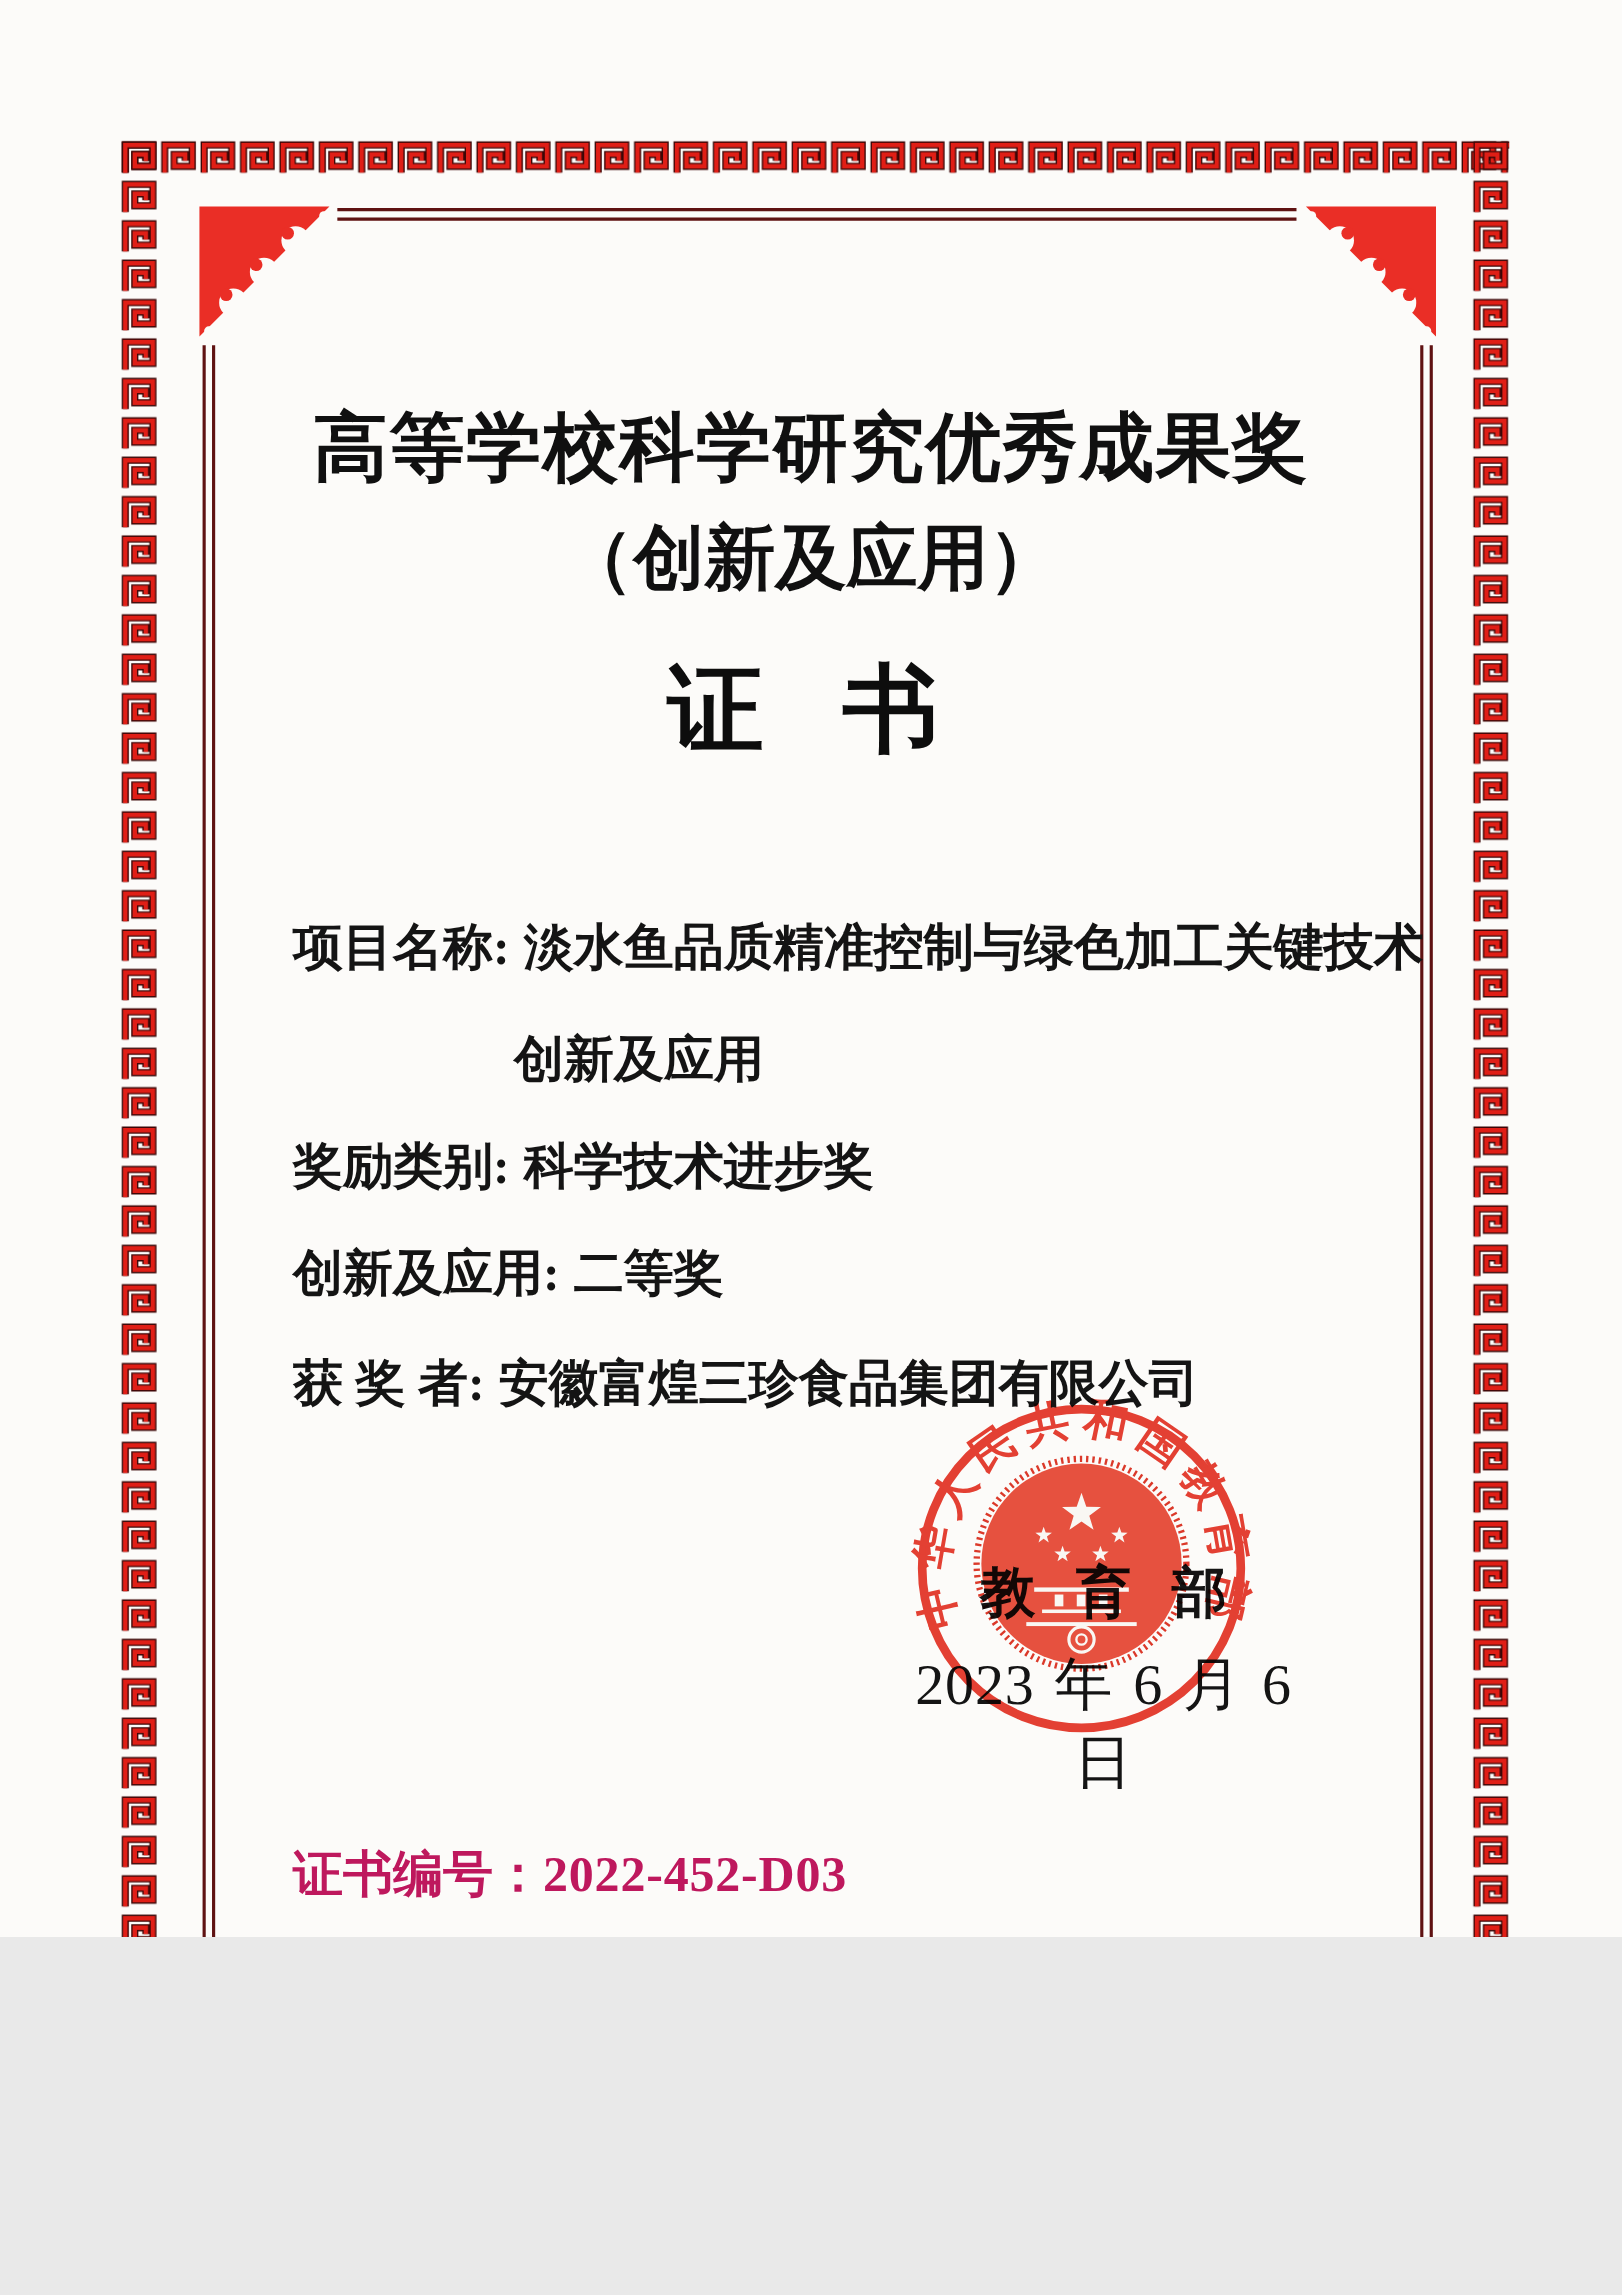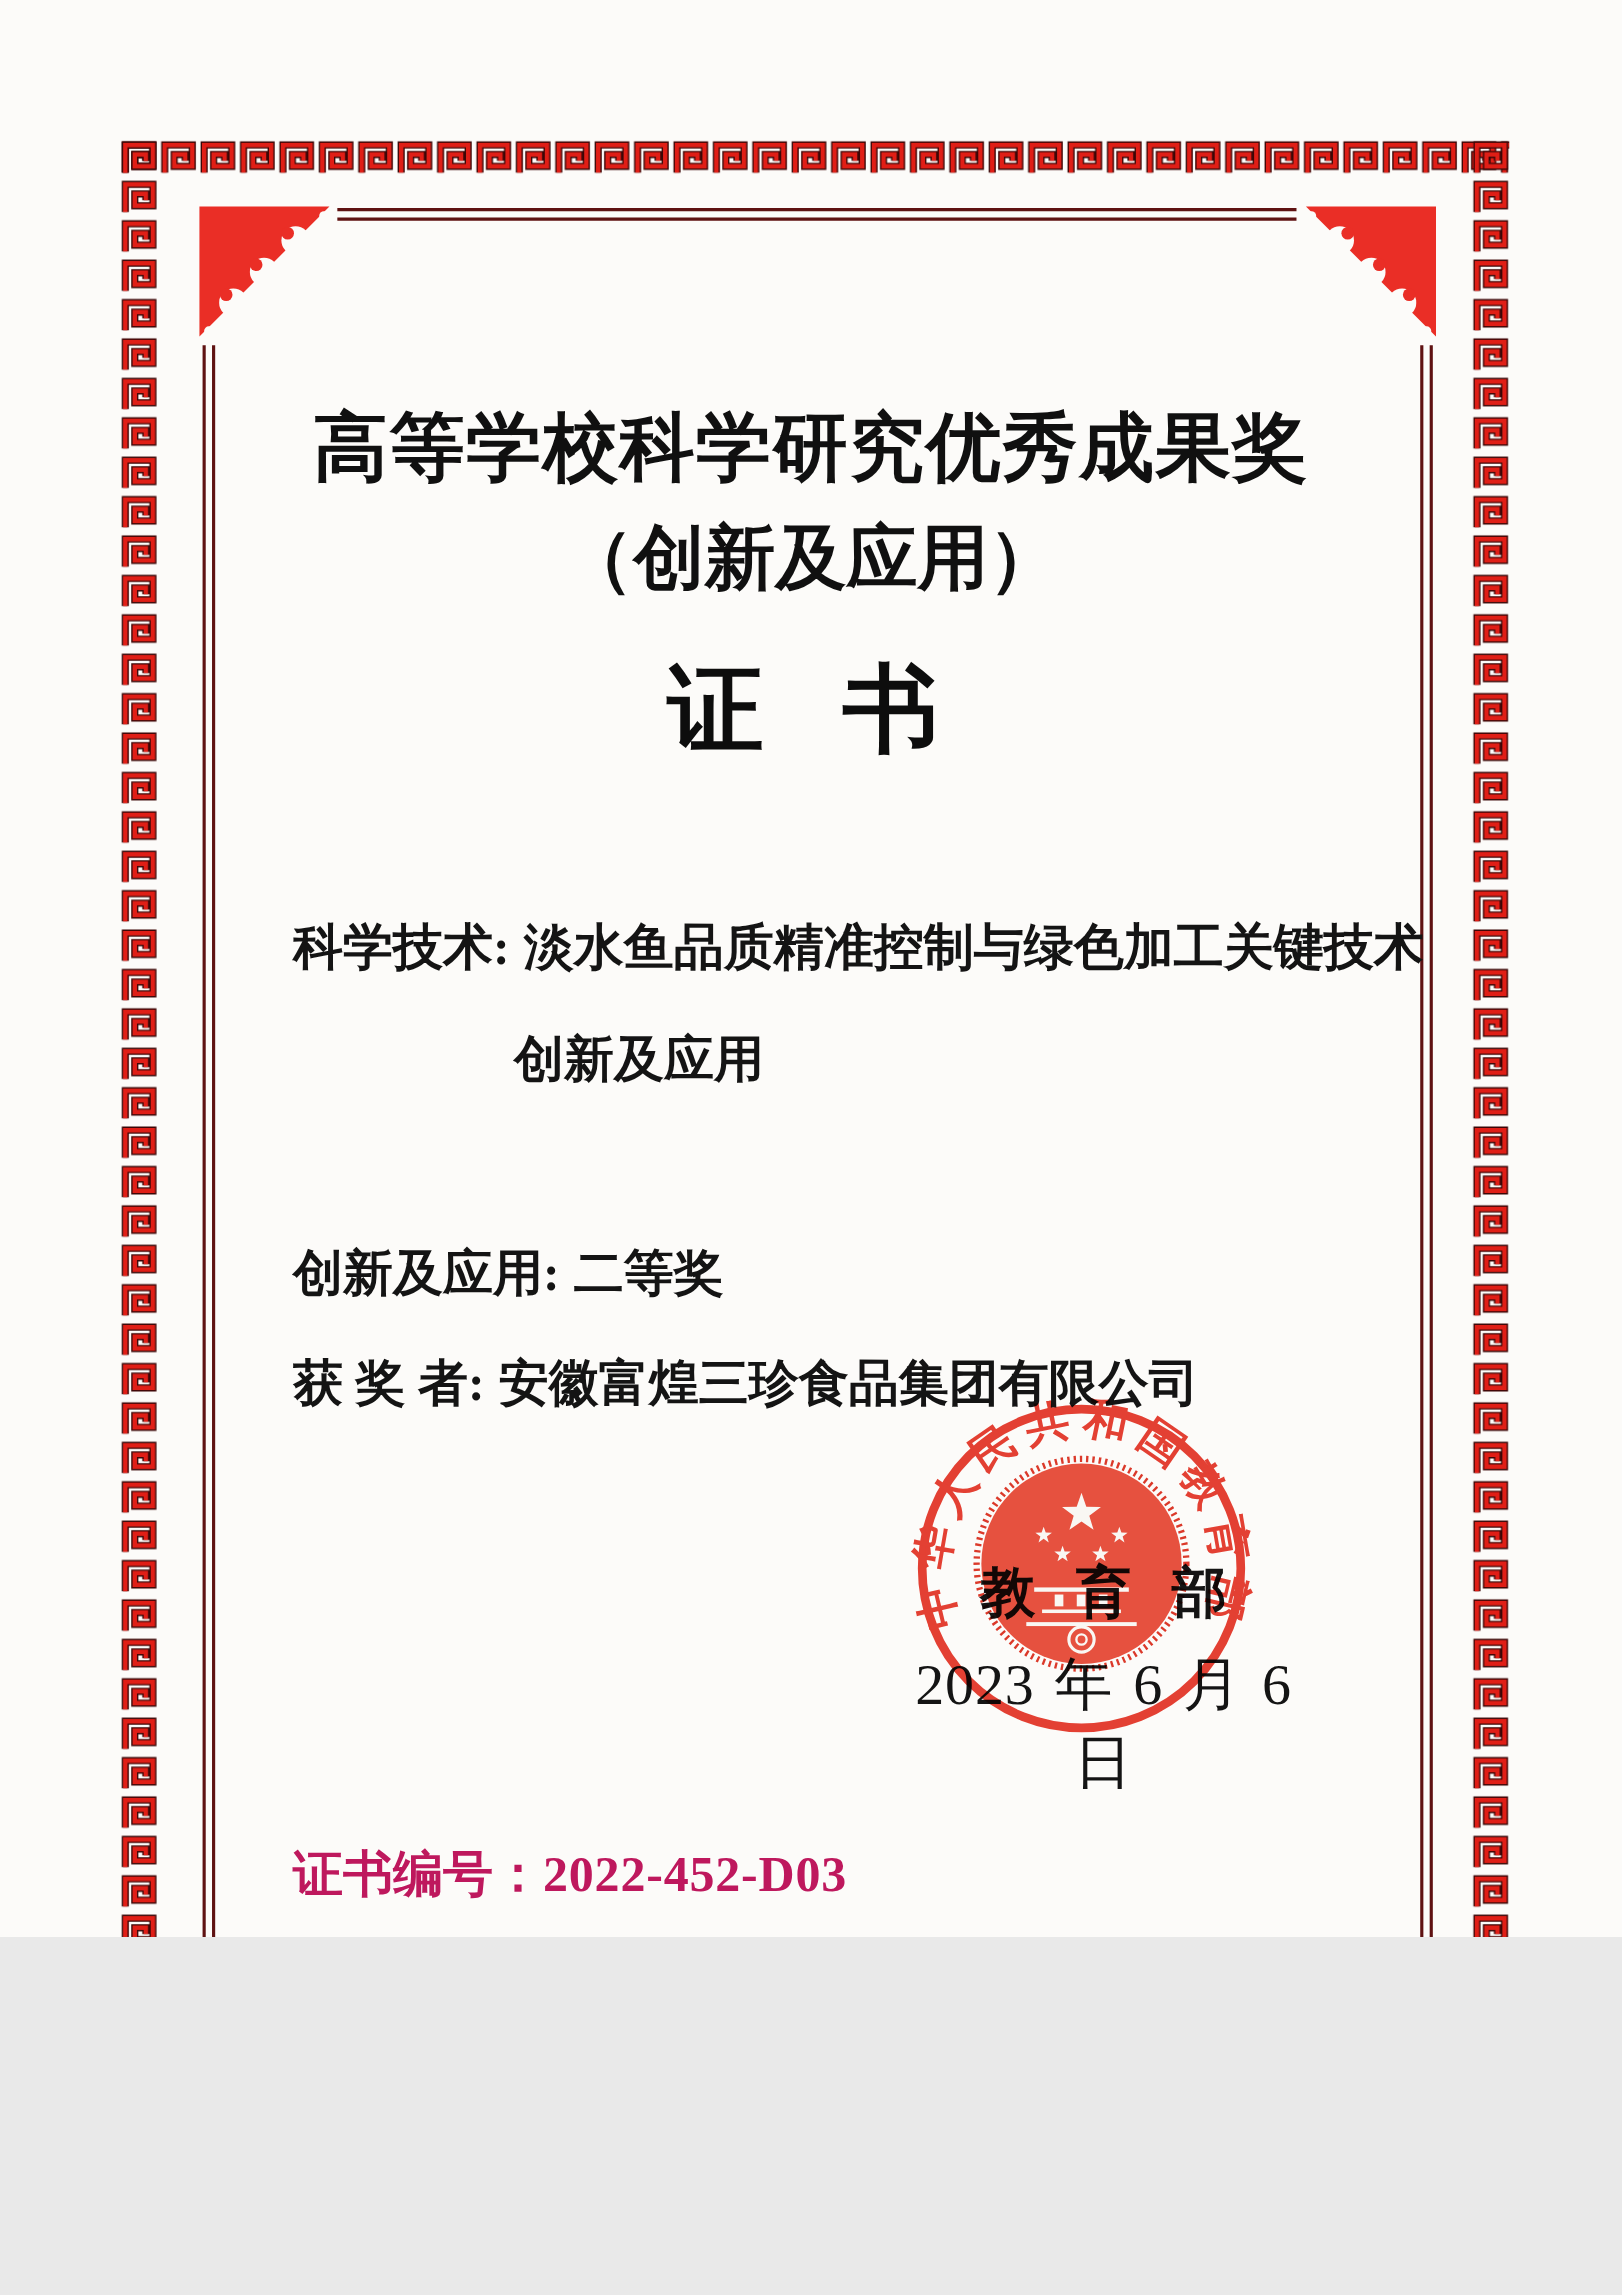--- a/index.html
+++ b/index.html
@@ -113,24 +113,27 @@
       <use href="#orn" transform="translate(253,2650) scale(1,-1)"></use>
       <use href="#orn" transform="translate(1822,2650) scale(-1,-1)"></use>
     </g>
   </svg>
 
   <div class="abs title1 center">高等学校科学研究优秀成果奖</div>
   <div class="abs title2 center">（创新及应用）</div>
   <div class="abs cert-word center">证 书</div>
 
   <div class="abs field" style="top:921px">
-    <span class="lbl">科学技术:</span><span>淡水鱼品质精准控制与绿色加工关键技术</span>
+    <span class="lbl">项目名称:</span><span>淡水鱼品质精准控制与绿色加工关键技术</span>
   </div>
   <div class="abs field cont-line" style="top:1033px">创新及应用</div>
 
+  <div class="abs field" style="top:1140px">
+    <span class="lbl">奖励类别:</span><span>科学技术进步奖</span>
+  </div>
 
   <div class="abs field" style="top:1247px">
     <span class="lbl">创新及应用:</span><span>二等奖</span>
   </div>
 
   <div class="abs field" style="top:1357px">
     <span class="lbl">获 奖 者:</span><span>安徽富煌三珍食品集团有限公司</span>
   </div>
 
   <div class="abs issuer center">教 育 部</div>

